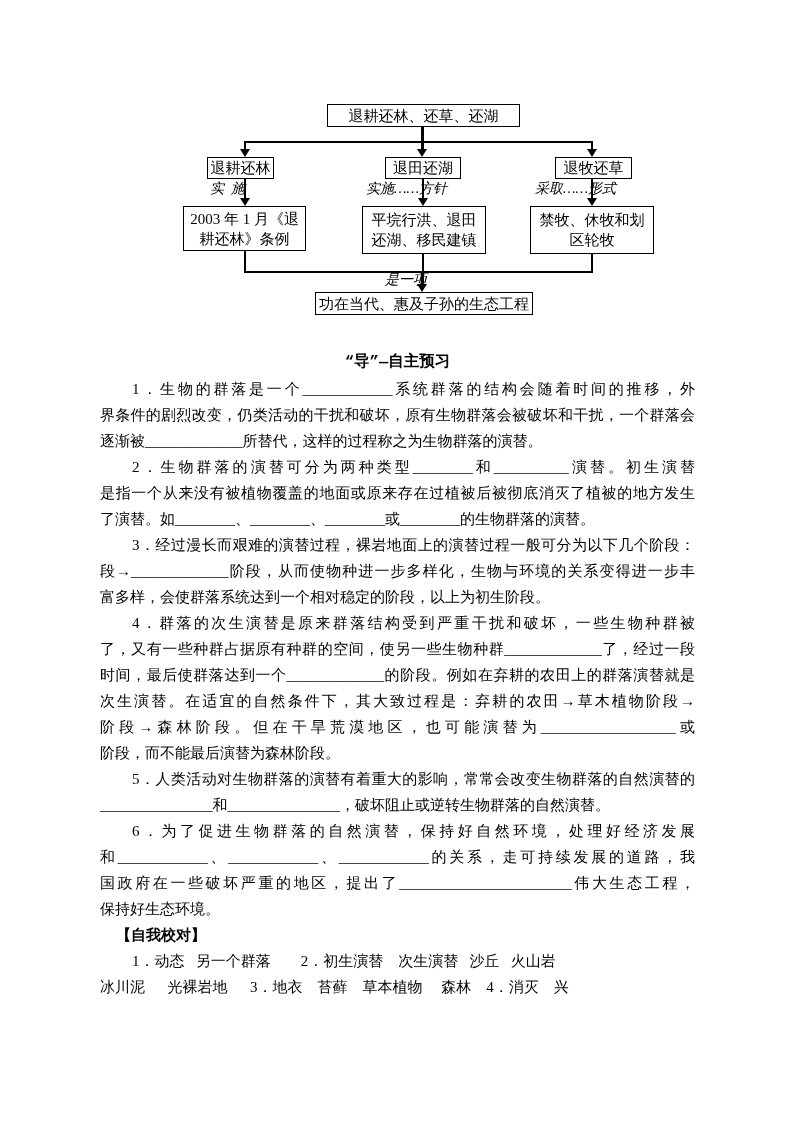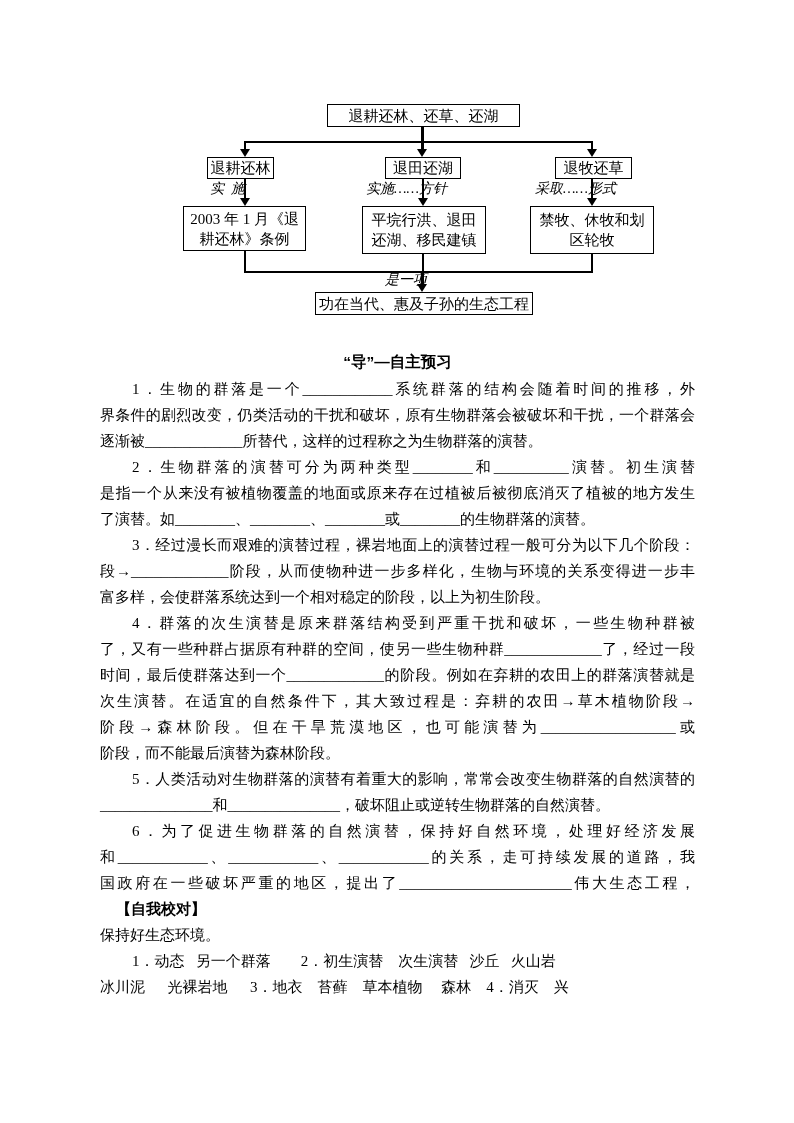--- a/index.html
+++ b/index.html
@@ -56,21 +56,21 @@
   .ln-drop-right { left:591px; top:254px; width:2px; height:18px; }
   .ln-hbar-bot   { left:244px; top:271px; width:349px; height:2px; }
   .ln-stem-bot   { left:421px; top:273px; width:3px; height:13px; }
   .ar-bot        { left:417px; top:284px; }
   .lb-merge      { left:385px; top:272px; width:76px; }
   
   .doc { position:absolute; left:100px; top:348px; width:595px; font-size:15px; }
   .doc-title {
     text-align:center; font-weight:bold; font-size:15.5px;
     line-height:28px; height:28px;
-    font-family:Liberation Sans, sans-serif;
+    font-family:Liberation Mono, monospace;
   }
   .ln  { line-height:26px; height:26px; overflow:visible; }
   .fill { text-align:justify; text-align-last:justify; }
   .ind  { text-indent:32px; }
   .ind1 { text-indent:16px; }
   .pre  { white-space:pre-wrap; }
   .bold { font-weight:bold; }
 </style>
 </head>
 <body>
@@ -136,18 +136,18 @@
   <div class="ln fill">次生演替。在适宜的自然条件下，其大致过程是：弃耕的农田→草木植物阶段→</div>
   <div class="ln fill">阶段→森林阶段。但在干旱荒漠地区，也可能演替为__________________或</div>
   <div class="ln">阶段，而不能最后演替为森林阶段。</div>
 
   <div class="ln ind fill">5．人类活动对生物群落的演替有着重大的影响，常常会改变生物群落的自然演替的</div>
   <div class="ln">_______________和_______________，破坏阻止或逆转生物群落的自然演替。</div>
 
   <div class="ln ind fill">6．为了促进生物群落的自然演替，保持好自然环境，处理好经济发展</div>
   <div class="ln fill">和____________、____________、____________的关系，走可持续发展的道路，我</div>
   <div class="ln fill">国政府在一些破坏严重的地区，提出了_______________________伟大生态工程，</div>
+  <div class="ln">保持好生态环境。</div>
+
   <div class="ln ind1 bold">【自我校对】</div>
-
-  <div class="ln">保持好生态环境。</div>
   <div class="ln ind pre">1．动态   另一个群落        2．初生演替    次生演替   沙丘   火山岩</div>
   <div class="ln pre">冰川泥      光裸岩地      3．地衣    苔藓    草本植物     森林    4．消灭    兴</div>
 </div>
 
 </body></html>

